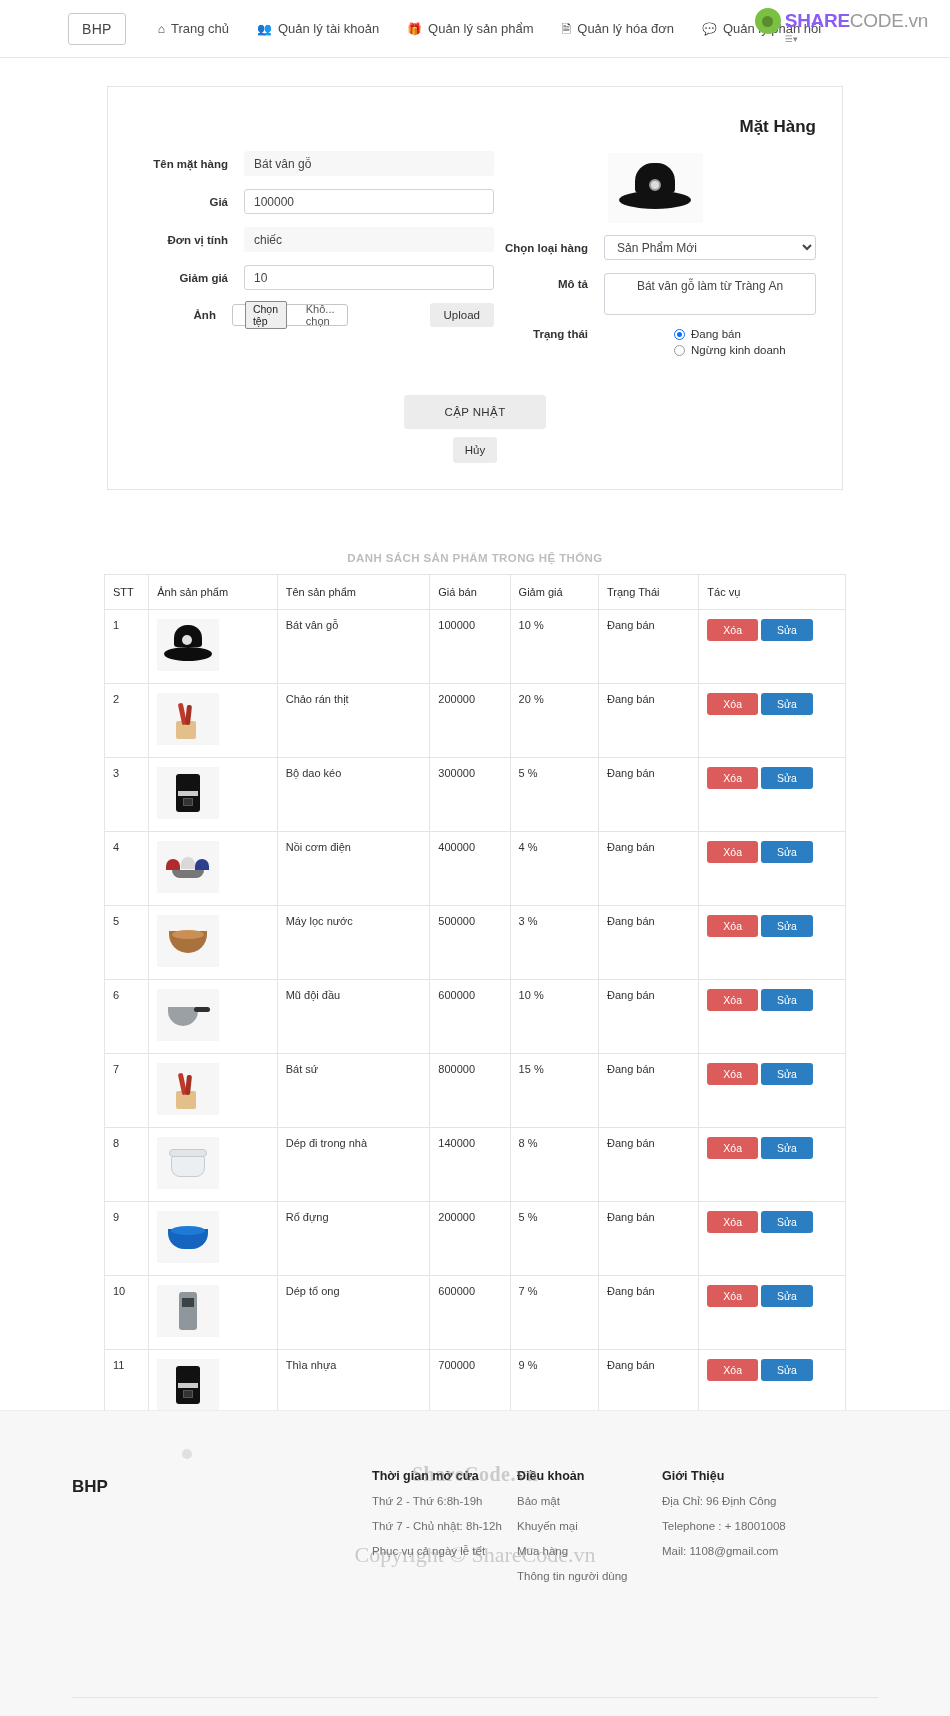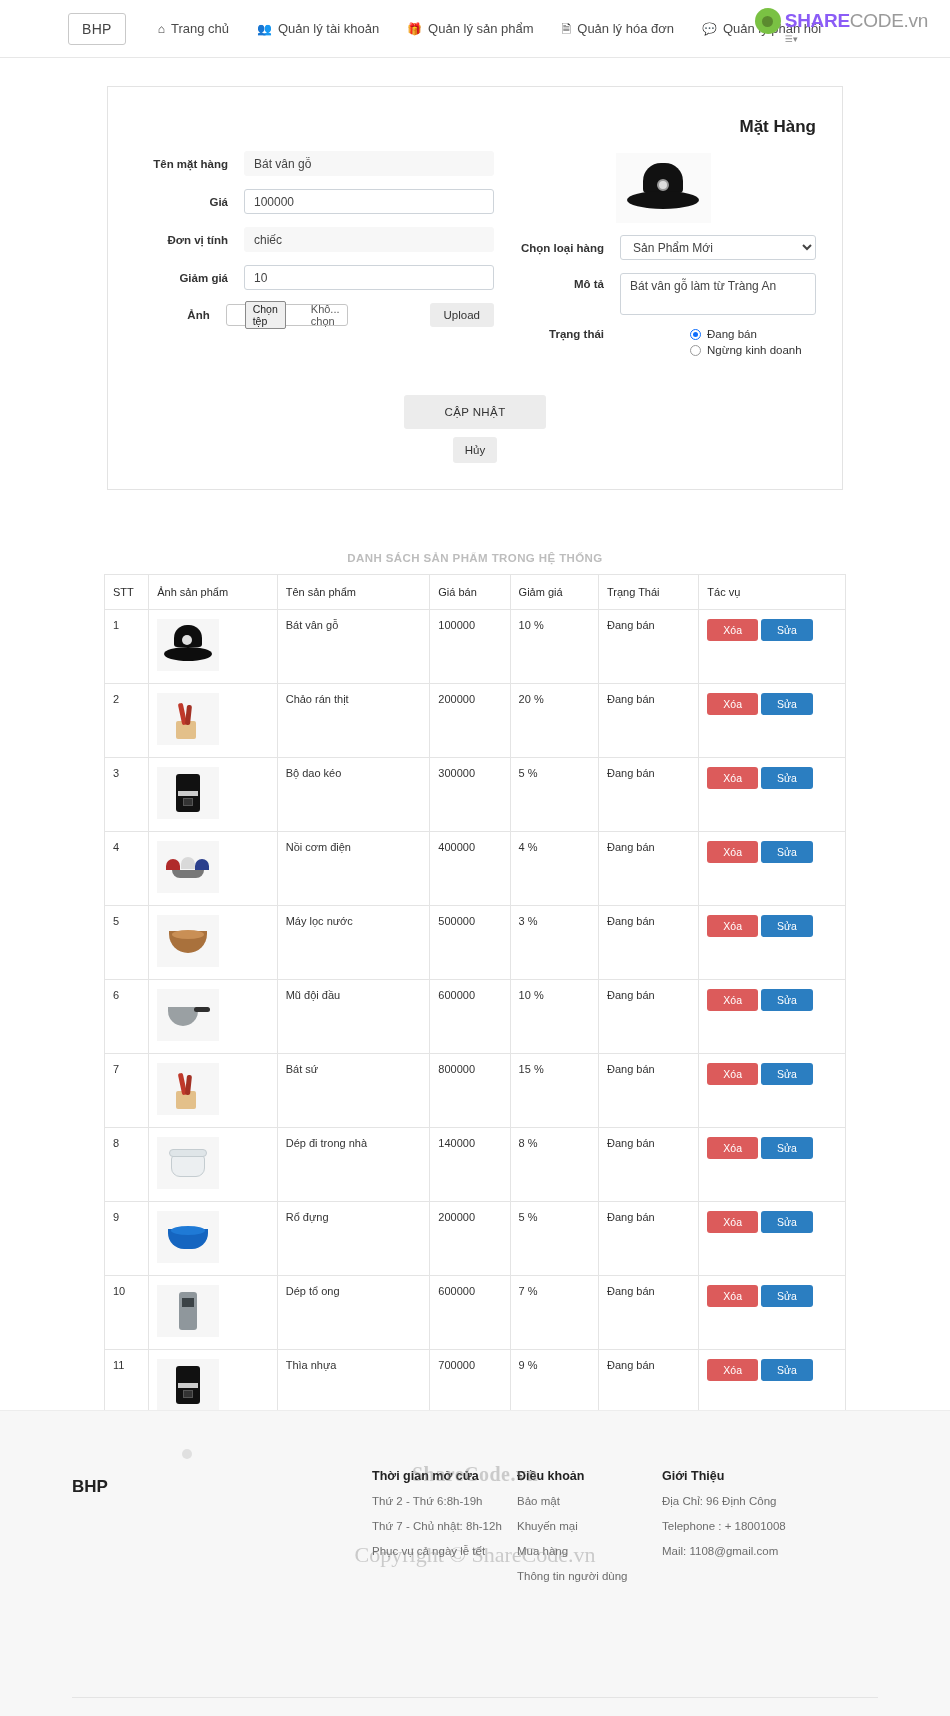--- a/index.html
+++ b/index.html
@@ -84,21 +84,21 @@
     font-size:11.5px; font-weight:bold; color:#333;
   }
   .finput {
     flex:1; height:25px;
     border:1px solid #ced4da; border-radius:3px;
     padding:3px 9px; font-size:12px; color:#444;
     background:#fff; font-family:"Liberation Sans", sans-serif;
   }
   .finput.flat { border-color:transparent; background:#f7f7f7; }
 
-  .form-cols { display:flex; gap:16px; }
+  .form-cols { display:flex; gap:0; }
   .col-left { width:360px; }
   .col-right { width:360px; position:relative; }
 
   .thumb-box {
     width:95px; height:70px;
     margin:2px auto 12px;
     background:#fafafa;
     display:flex;align-items:center;justify-content:center;
     overflow:hidden;
   }
@@ -121,21 +121,21 @@
   .rsel {
     flex:1; height:25px;
     border:1px solid #ced4da; border-radius:3px;
     padding:2px 8px; font-size:12px; color:#444; background:#fff;
     font-family:"Liberation Sans", sans-serif;
   }
   .rtext {
     flex:1; height:42px;
     border:1px solid #ced4da; border-radius:3px;
     padding:5px 9px; font-size:12px; color:#444;
-    resize:none; font-family:"Liberation Sans", sans-serif;
+    resize:none; font-family:"Liberation Sans", sans-serif;text-align:center;
   }
   .radio-group { flex:1; padding-left:70px; }
   .radio-row { display:flex; align-items:center; gap:6px; margin-bottom:4px; font-size:11.5px; color:#333;}
   .radio-dot {
     width:11px;height:11px;border-radius:50%;
     border:1px solid #9a9a9a; background:#fff; display:inline-block; position:relative;
   }
   .radio-dot.on { border-color:#0d6efd; }
   .radio-dot.on:after{
     content:"";position:absolute;left:2px;top:2px;width:5px;height:5px;
@@ -143,21 +143,21 @@
   }
 
   .file-row { display:flex; align-items:center; }
   .file-ctrl {
     border:1px solid #c6c6c6; border-radius:3px;
     display:inline-flex; align-items:center; height:22px;
     background:#fff; font-size:11px;
   }
   .file-btn {
     border:1px solid #8a8a8a; border-radius:2px;
-    background:#efefef; padding:1px 7px; margin:18px;
+    background:#efefef; padding:1px 7px; margin:12px;
     font-size:10.5px; color:#222;
   }
   .file-name { padding:0 7px; color:#555; font-size:11px; }
   .btn-upload {
     margin-left:82px;
     background:#ececec; border:none; border-radius:3px;
     padding:6px 14px; font-size:11.5px; color:#333;
     font-family:"Liberation Sans", sans-serif;
   }
   .btn-update {

